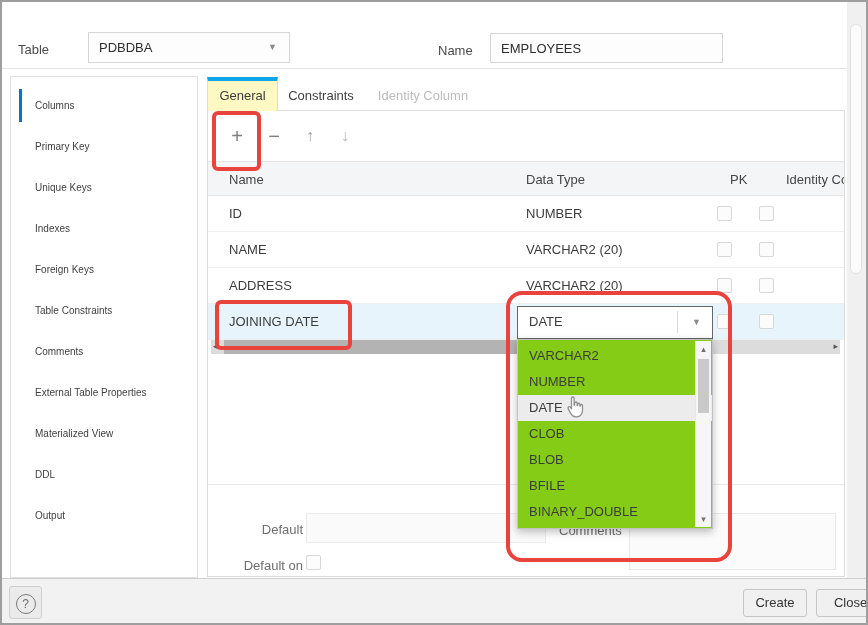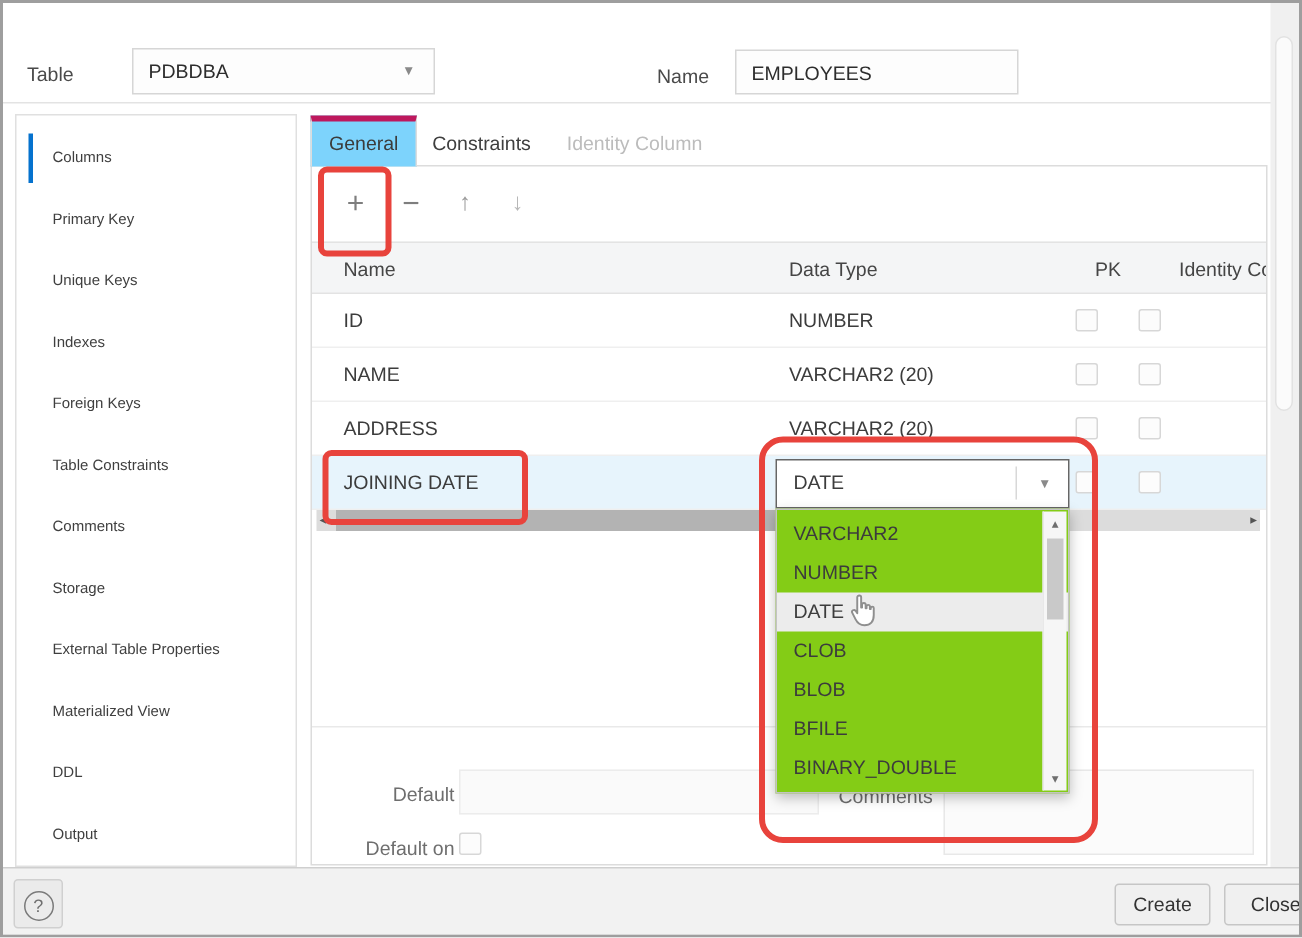--- a/index.html
+++ b/index.html
@@ -4,21 +4,21 @@
 <style>
   html,body{margin:0;padding:0;background:#ffffff;font-family:"Liberation Sans",sans-serif;}
   .page{position:relative;width:868px;height:625px;box-sizing:border-box;border:2px solid #9e9e9e;background:#fff;overflow:hidden;}
   .abs{position:absolute;}
   .lbl{position:absolute;font-size:13px;color:#4a4a4a;white-space:nowrap;}
   .inputbox{position:absolute;box-sizing:border-box;border:1px solid #d6d6d6;background:#fdfdfd;font-size:13px;color:#2d2d2d;padding:0 10px;font-family:"Liberation Sans",sans-serif;}
   .sidebar{position:absolute;left:8px;top:74px;width:188px;height:502px;border:1px solid #e0e0e0;background:#fff;box-sizing:border-box;padding-top:8px;}
   .side-item{position:relative;height:41px;line-height:41px;padding-left:24px;font-size:10px;color:#3f3f3f;cursor:pointer;white-space:nowrap;}
   .side-item .activebar{position:absolute;left:8px;top:4px;width:3px;height:33px;background:#0572ce;}
   .tab{position:absolute;font-size:13px;text-align:center;box-sizing:border-box;}
-  .tab-active{background:#7dd3fc;border:1px solid #dcdcdc;border-top:4px solid #be185d;border-bottom:none;z-index:5;line-height:30px;color:#3b3b3b;}
+  .tab-active{background:#fef9c3;border:1px solid #dcdcdc;border-top:4px solid #0ea5e9;border-bottom:none;z-index:5;line-height:30px;color:#3b3b3b;}
   .panel{position:absolute;left:205px;top:108px;width:638px;height:467px;border:1px solid #dcdcdc;background:#fff;box-sizing:border-box;overflow:hidden;}
   .toolbtn{position:absolute;top:12px;width:24px;height:26px;text-align:center;font-size:20px;line-height:26px;color:#7e7e7e;cursor:pointer;}
   .gridhead{position:absolute;left:0;top:50px;width:636px;height:35px;background:#f4f5f6;border-top:1px solid #e3e3e3;border-bottom:1px solid #e3e3e3;box-sizing:border-box;}
   .hcell{position:absolute;top:0;height:35px;line-height:35px;font-size:13px;color:#454545;white-space:nowrap;}
   .grow{position:absolute;left:0;width:636px;height:36px;border-bottom:1px solid #efefef;box-sizing:border-box;background:#fff;}
   .grow.sel{background:#e7f4fc;}
   .gcell{position:absolute;top:0;height:36px;line-height:36px;font-size:13px;color:#3c3c3c;white-space:nowrap;}
   .cb{position:absolute;width:15px;height:15px;border:1px solid #d7d7d7;border-radius:2px;background:#fcfcfc;box-sizing:border-box;}
   .redbox{position:absolute;border:4px solid #e8433c;z-index:30;pointer-events:none;}
   .opt{height:26px;line-height:26px;padding-left:11px;font-size:13px;color:#3c3c3c;cursor:pointer;}
@@ -31,32 +31,31 @@
 <body>
 
 <div class="page">
 
   <div class="lbl" style="left:16px;top:40px;">Table</div>
   <div class="inputbox" style="left:86px;top:30px;width:202px;height:31px;line-height:29px;cursor:pointer;">
     <span>PDBDBA</span>
     <span style="position:absolute;right:12px;top:0;font-size:9px;color:#8a8a8a;">▼</span>
   </div>
   <div class="lbl" style="left:436px;top:41px;">Name</div>
-  <input class="inputbox" style="left: 488px; top: 31px; width: 189px; height: 30px;" value="EMPLOYEES">
+  <input class="inputbox" style="left: 488px; top: 31px; width: 233px; height: 30px;" value="EMPLOYEES">
   <div class="abs" style="left:0;top:66px;width:864px;height:1px;background:#e3e3e3;"></div>
 
   <div class="sidebar">
     <div class="side-item"><span class="activebar"></span><span>Columns</span></div>
     <div class="side-item"><span>Primary Key</span></div>
     <div class="side-item"><span>Unique Keys</span></div>
     <div class="side-item"><span>Indexes</span></div>
     <div class="side-item"><span>Foreign Keys</span></div>
     <div class="side-item"><span>Table Constraints</span></div>
     <div class="side-item"><span>Comments</span></div>
-    <div class="side-item"><span>Storage</span></div>
     <div class="side-item"><span>External Table Properties</span></div>
     <div class="side-item"><span>Materialized View</span></div>
     <div class="side-item"><span>DDL</span></div>
     <div class="side-item"><span>Output</span></div>
   </div>
 
   <div class="tab tab-active" style="left:205px;top:75px;width:71px;height:34px;">General</div>
   <div class="tab" style="left:276px;top:79px;width:86px;height:30px;line-height:30px;color:#3f3f3f;cursor:pointer;">Constraints</div>
   <div class="tab" style="left:366px;top:79px;width:110px;height:30px;line-height:30px;color:#bcbcbc;">Identity Column</div>
 

